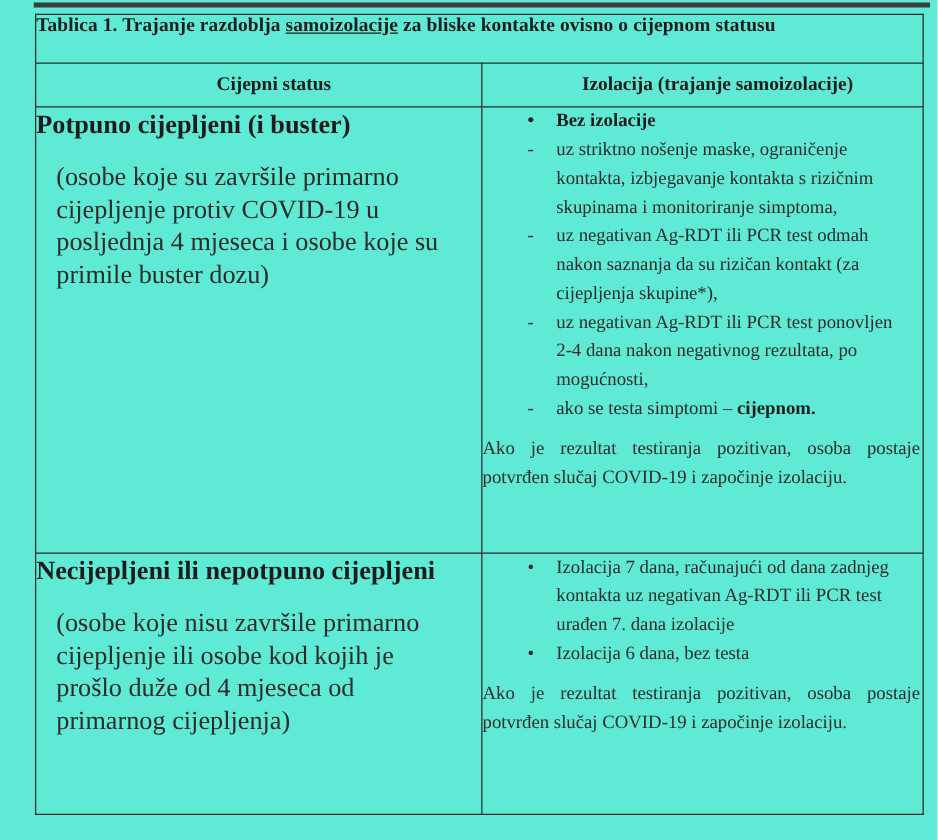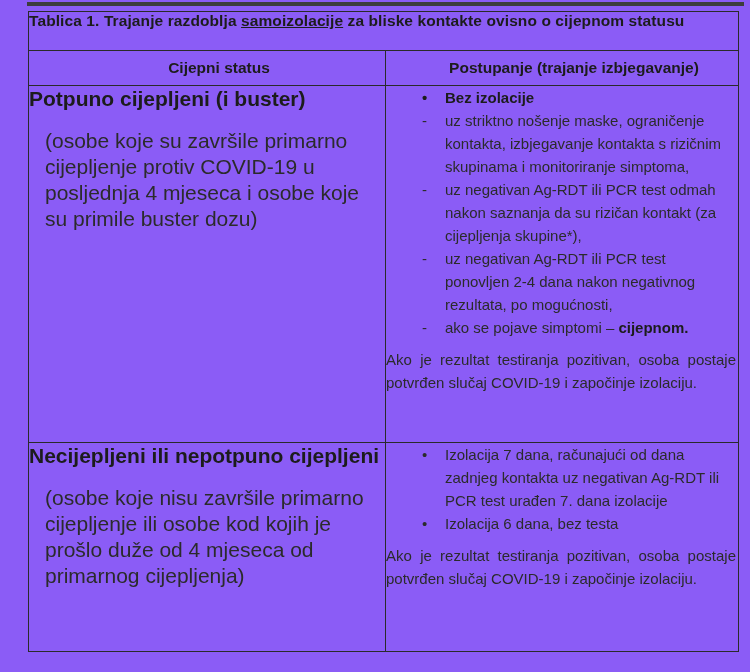--- a/index.html
+++ b/index.html
@@ -6,22 +6,23 @@
     margin: 0;
     padding: 0;
     background: #ffffff;
     font-family: "Liberation Sans", sans-serif;
     color: #2b2b2b;
   }
   .page {
     position: relative;
     width: 750px;
     height: 672px;
-    background: #8b5cf6;
+    background: #5eead4;
     overflow: hidden;
+    font-family: Liberation Serif, serif;
   }
   .top-rule {
     position: absolute;
     left: 27px;
     top: 2px;
     width: 717px;
     height: 4px;
     background: #3d3d3d;
   }
   table.tbl {
@@ -105,21 +106,21 @@
 
     <tbody>
         <tr>
       <td class="title-cell" colspan="2">
         <span>Tablica 1. Trajanje razdoblja </span><span class="u">samoizolacije</span><span> za bliske kontakte ovisno o cijepnom statusu</span>
       </td>
     </tr>
 
     <tr class="header-row">
       <th>Cijepni status</th>
-      <th>Postupanje (trajanje izbjegavanje)</th>
+      <th>Izolacija (trajanje samoizolacije)</th>
     </tr>
 
     <tr class="row-1">
       <td class="status-cell">
         <p class="status-title">Potpuno cijepljeni (i buster)</p>
         <p class="status-desc">(osobe koje su završile primarno cijepljenje protiv COVID-19 u posljednja 4 mjeseca i osobe koje su primile buster dozu)</p>
       </td>
       <td class="proc-cell">
         <div class="items">
           <div class="item">
@@ -133,21 +134,21 @@
           <div class="item">
             <span class="marker">-</span>
             <span class="itxt">uz negativan Ag-RDT ili PCR test odmah nakon saznanja da su rizičan kontakt (za cijepljenja skupine*),</span>
           </div>
           <div class="item">
             <span class="marker">-</span>
             <span class="itxt">uz negativan Ag-RDT ili PCR test ponovljen 2-4 dana nakon negativnog rezultata, po mogućnosti,</span>
           </div>
           <div class="item">
             <span class="marker">-</span>
-            <span class="itxt"><span>ako se pojave simptomi – </span><span class="bold">cijepnom.</span></span>
+            <span class="itxt"><span>ako se testa simptomi – </span><span class="bold">cijepnom.</span></span>
           </div>
         </div>
         <p class="note">Ako je rezultat testiranja pozitivan, osoba postaje potvrđen slučaj COVID-19 i započinje izolaciju.</p>
       </td>
     </tr>
 
     <tr class="row-2">
       <td class="status-cell">
         <p class="status-title">Necijepljeni ili nepotpuno cijepljeni</p>
         <p class="status-desc">(osobe koje nisu završile primarno cijepljenje ili osobe kod kojih je prošlo duže od 4 mjeseca od primarnog cijepljenja)</p>

